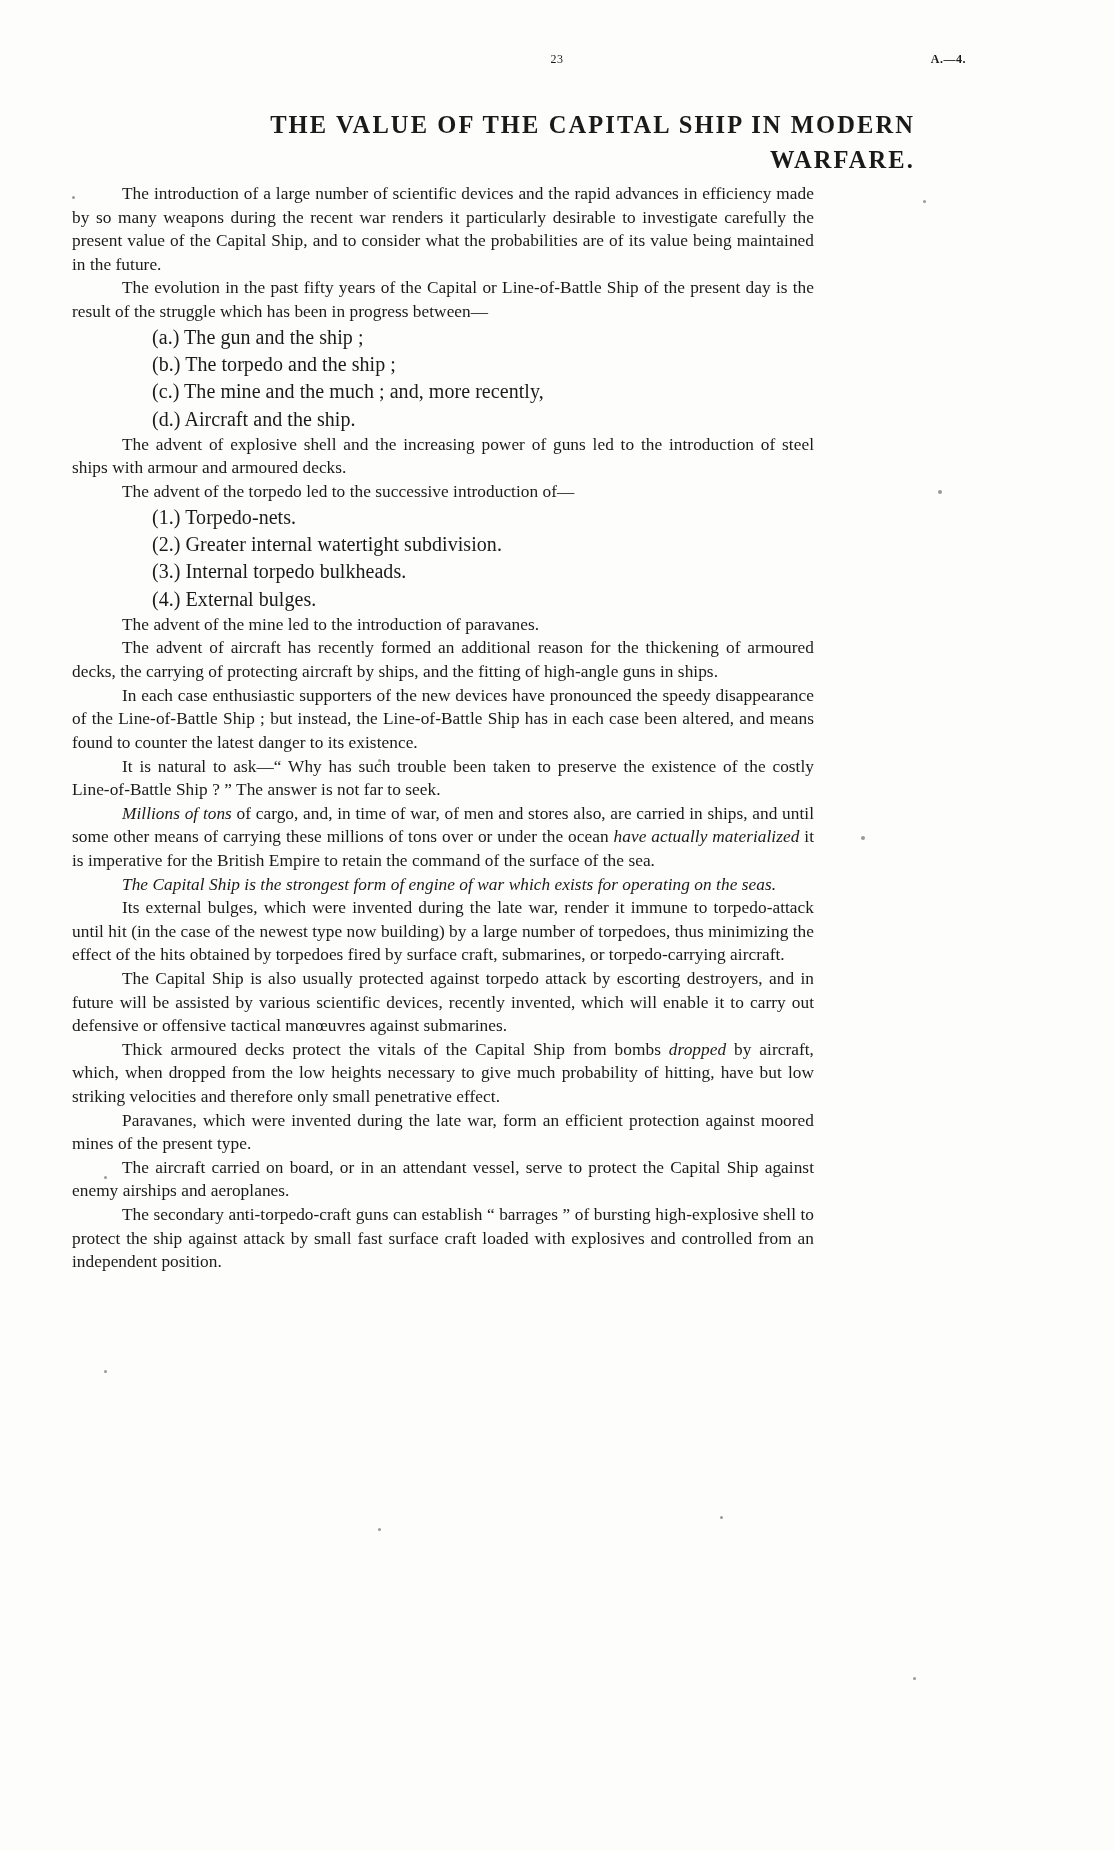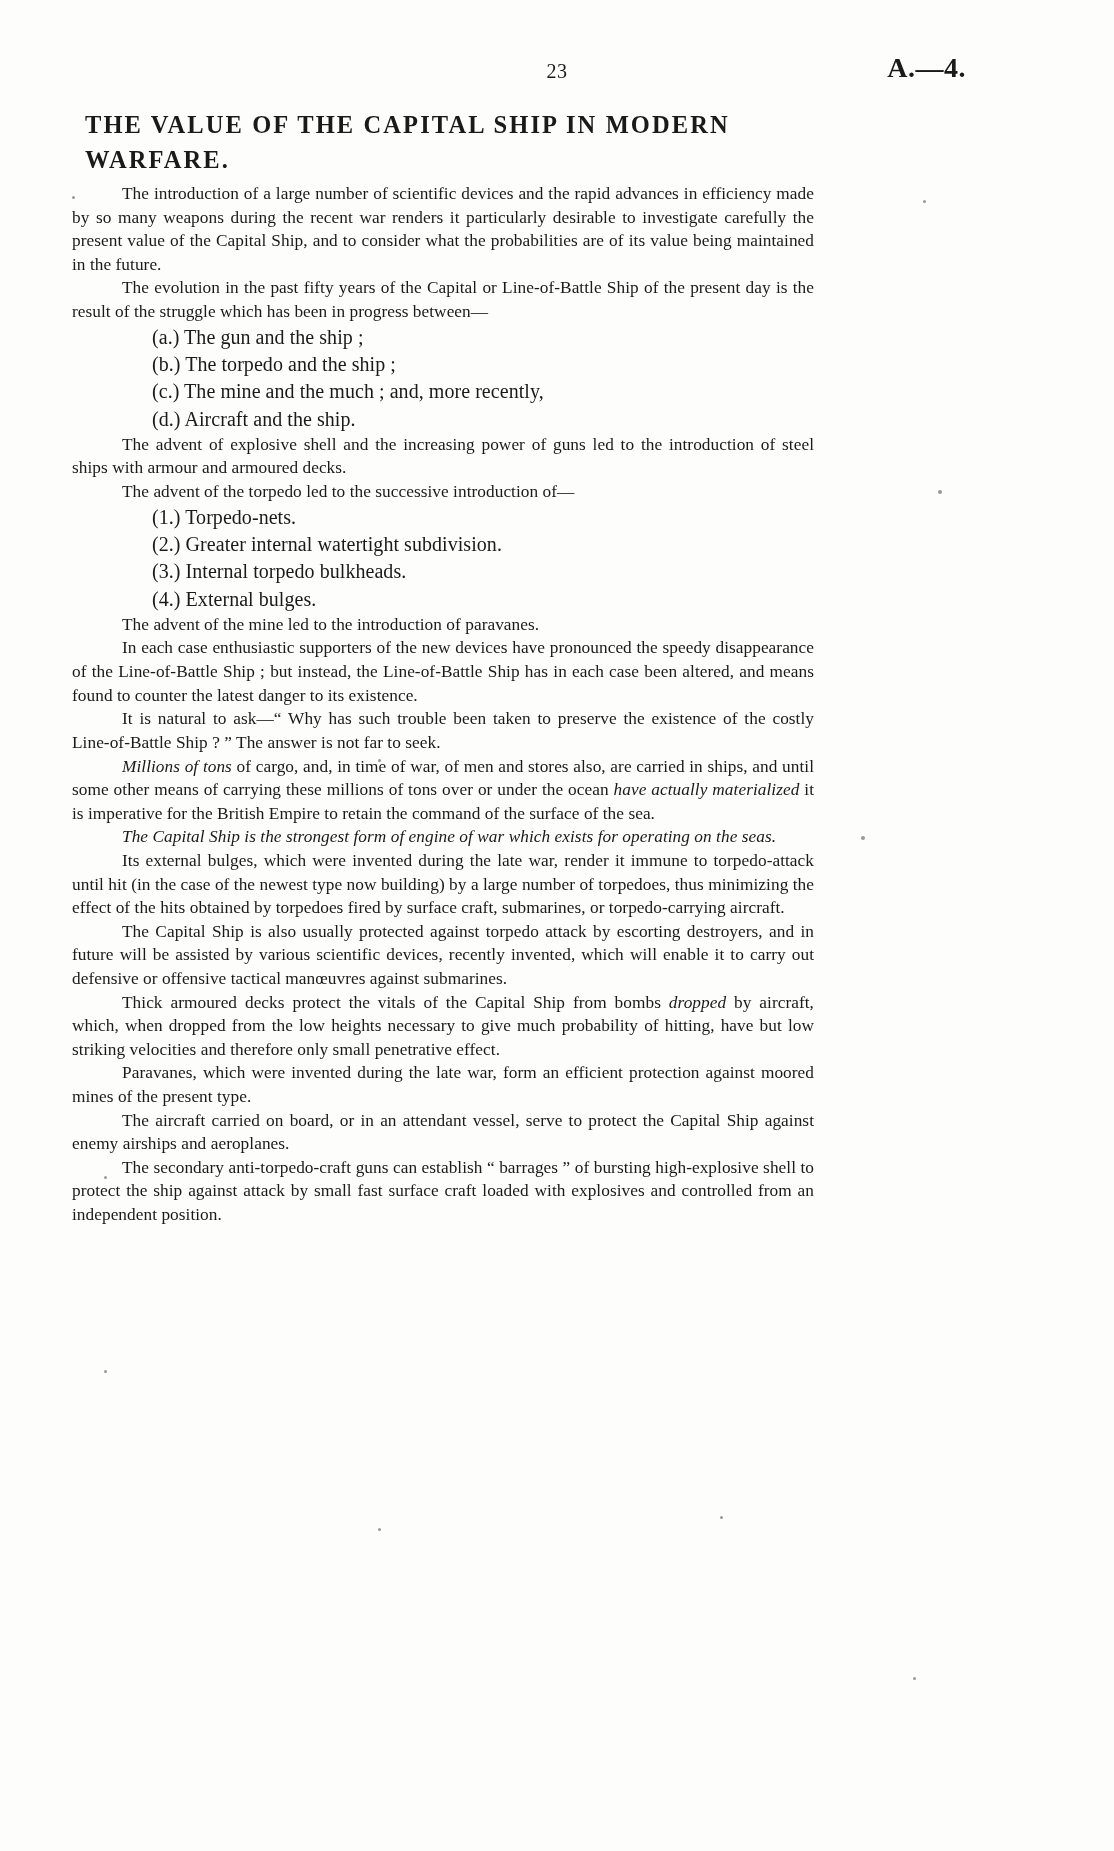--- a/index.html
+++ b/index.html
@@ -25,40 +25,40 @@
   .header-row {
     position: absolute;
     top: 52px;
     left: 0;
     width: 1114px;
     height: 30px;
   }
   .page-number {
     position: absolute;
     left: 0;
-    top: 8px;
+    top: 0;
     width: 1114px;
     text-align: center;
-    font-size: 20px;
+    font-size: 12px;
     letter-spacing: 0.5px;
   }
   .doc-ref {
     position: absolute;
     right: 148px;
     top: 0;
-    font-size: 28px;
+    font-size: 12px;
     letter-spacing: 0.5px;
     font-weight: 600;
   }
   .title-block {
     position: absolute;
     top: 108px;
-    left: 85px;
+    left: 95px;
     width: 820px;
-    text-align: left;
+    text-align: right;
   }
   .title-line {
     font-size: 24.5px;
     letter-spacing: 2.1px;
     line-height: 1.42;
     font-weight: 600;
   }
   .body-block {
     position: absolute;
     top: 182px;
@@ -134,20 +134,21 @@
     <p class="para">The advent of the torpedo led to the successive introduction of—</p>
 
     <ul class="list">
       <li>(1.) Torpedo-nets.</li>
       <li>(2.) Greater internal watertight subdivision.</li>
       <li>(3.) Internal torpedo bulkheads.</li>
       <li>(4.) External bulges.</li>
     </ul>
 
     <p class="para">The advent of the mine led to the introduction of paravanes.</p>
+    <p class="para">The advent of aircraft has recently formed an additional reason for the thickening of armoured decks, the carrying of protecting aircraft by ships, and the fitting of high-angle guns in ships.</p>
     <p class="para">In each case enthusiastic supporters of the new devices have pronounced the speedy disappearance of the Line-of-Battle Ship ; but instead, the Line-of-Battle Ship has in each case been altered, and means found to counter the latest danger to its existence.</p>
     <p class="para">It is natural to ask—“ Why has such trouble been taken to preserve the existence of the costly Line-of-Battle Ship ? ”   The answer is not far to seek.</p>
 
     <p class="para"><span class="it spk">Millions of tons</span><span class="spk"> of cargo, and, in time of war, of men and stores also, are carried in ships, and until some other means of carrying these millions of tons over or under the ocean </span><span class="it spk">have actually materialized</span><span class="spk"> it is imperative for the British Empire to retain the command of the surface of the sea.</span></p>
 
     <p class="para it">The Capital Ship is the strongest form of engine of war which exists for operating on the seas.</p>
 
     <p class="para">Its external bulges, which were invented during the late war, render it immune to torpedo-attack until hit (in the case of the newest type now building) by a large number of torpedoes, thus minimizing the effect of the hits obtained by torpedoes fired by surface craft, submarines, or torpedo-carrying aircraft.</p>
     <p class="para">The Capital Ship is also usually protected against torpedo attack by escorting destroyers, and in future will be assisted by various scientific devices, recently invented, which will enable it to carry out defensive or offensive tactical manœuvres against submarines.</p>
     <p class="para"><span class="spk">Thick armoured decks protect the vitals of the Capital Ship from bombs </span><span class="it spk">dropped</span><span class="spk"> by aircraft, which, when dropped from the low heights necessary to give much probability of hitting, have but low striking velocities and therefore only small penetrative effect.</span></p>

